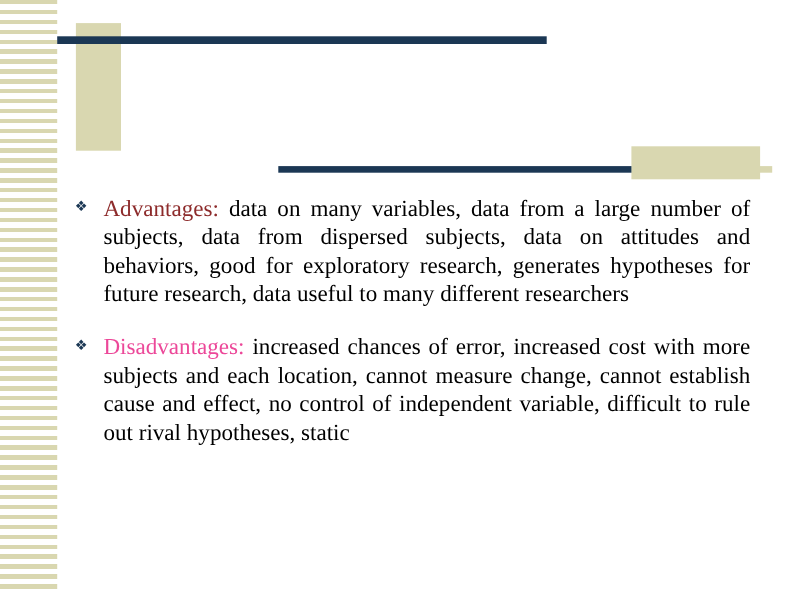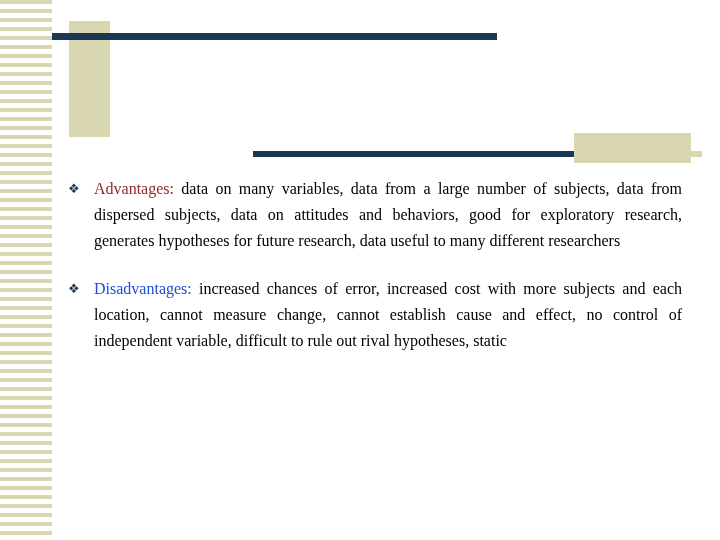--- a/index.html
+++ b/index.html
@@ -102,28 +102,28 @@
   .bullet-marker {
     flex: 0 0 auto;
     width: 26px;
     color: #1b3754;
     font-size: 13px;
     line-height: 26px;
     font-family: "DejaVu Sans", sans-serif;
   }
   .bullet-text {
     flex: 1 1 auto;
-    font-size: 16px;
+    font-size: 21px;
     line-height: 26px;
     color: #000000;
     text-align: justify;
     text-justify: inter-word;
   }
   .lead-label {
-    color: #1d4ed8;
+    color: #ec4899;
   }
   .lead-label.adv {
     color: #8d2b2b;
   }
 </style>
 </head>
 <body>
 
 <div class="slide">
 

